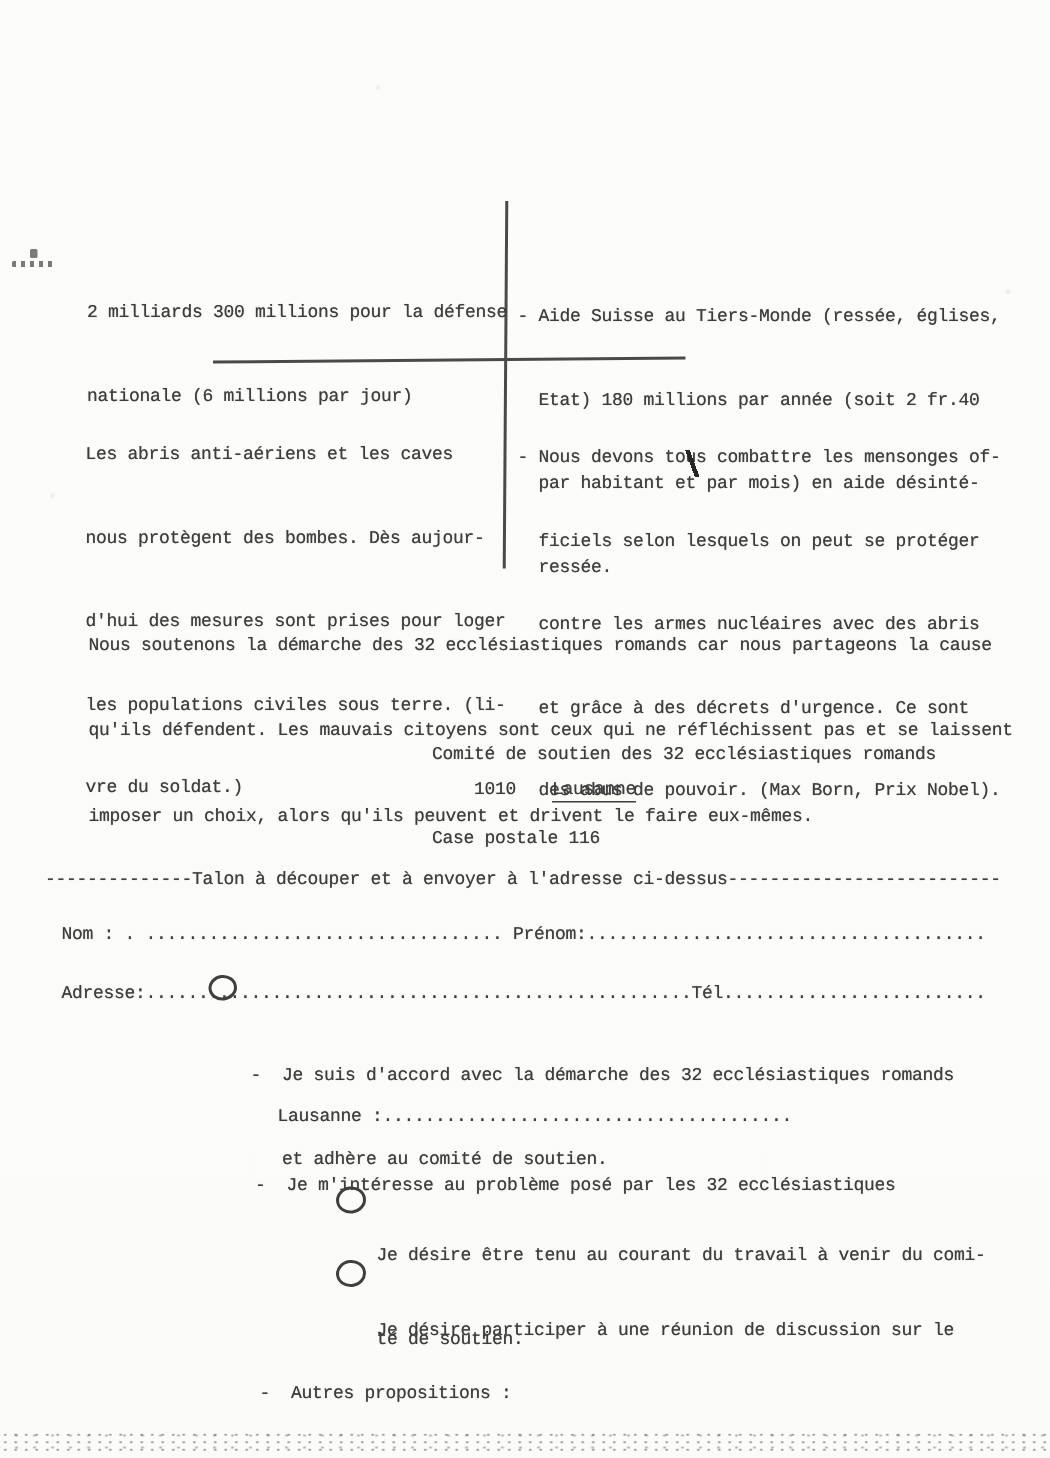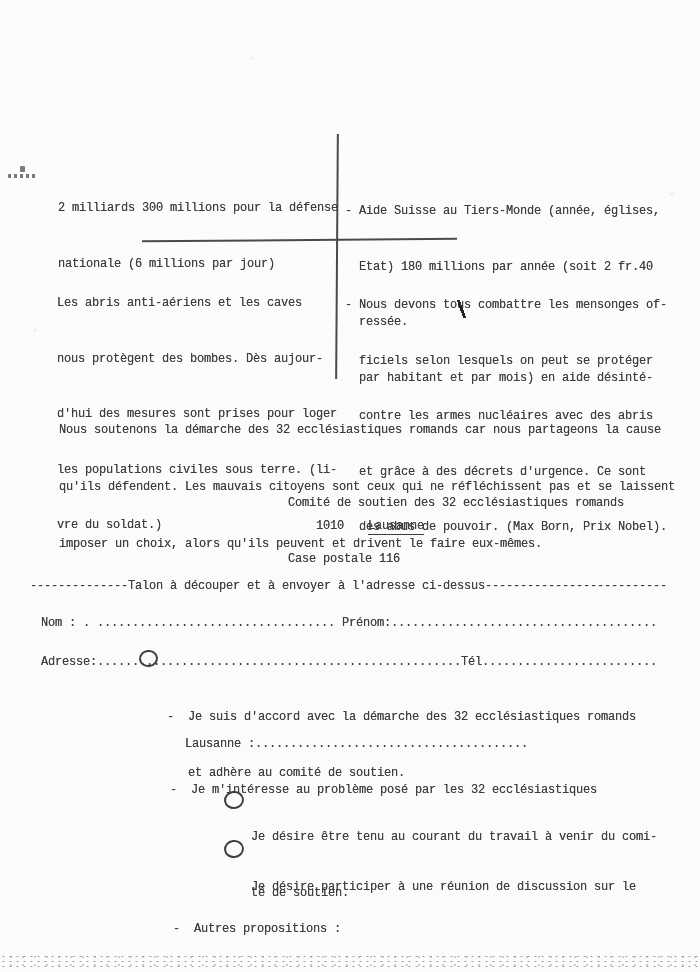--- a/index.html
+++ b/index.html
@@ -73,24 +73,24 @@
 
   <div class="rule v-rule" style="left:336px;top:134px;height:245px;transform:rotate(.4deg);"></div>
   <div class="rule h-rule" style="left:142px;top:239px;width:315px;"></div>
 
   <div class="type" style="left:58px;top:162px;">
     <span class="ln">2 milliards 300 millions pour la défense</span>
     <span class="ln">nationale (6 millions par jour)</span>
   </div>
 
   <div class="type" style="left:345px;top:165px;">
-    <span class="ln">- Aide Suisse au Tiers-Monde (année, églises,</span>
+    <span class="ln">- Aide Suisse au Tiers-Monde (ressée, églises,</span>
     <span class="ln">  Etat) 180 millions par année (soit 2 fr.40</span>
+    <span class="ln">  par habitant et par mois) en aide désinté-</span>
     <span class="ln">  ressée.</span>
-    <span class="ln">  par habitant et par mois) en aide désinté-</span>
   </div>
 
   <div class="type" style="left:57px;top:257px;">
     <span class="ln">Les abris anti-aériens et les caves</span>
     <span class="ln">nous protègent des bombes. Dès aujour-</span>
     <span class="ln">d'hui des mesures sont prises pour loger</span>
     <span class="ln">les populations civiles sous terre. (li-</span>
     <span class="ln">vre du soldat.)</span>
   </div>
 

